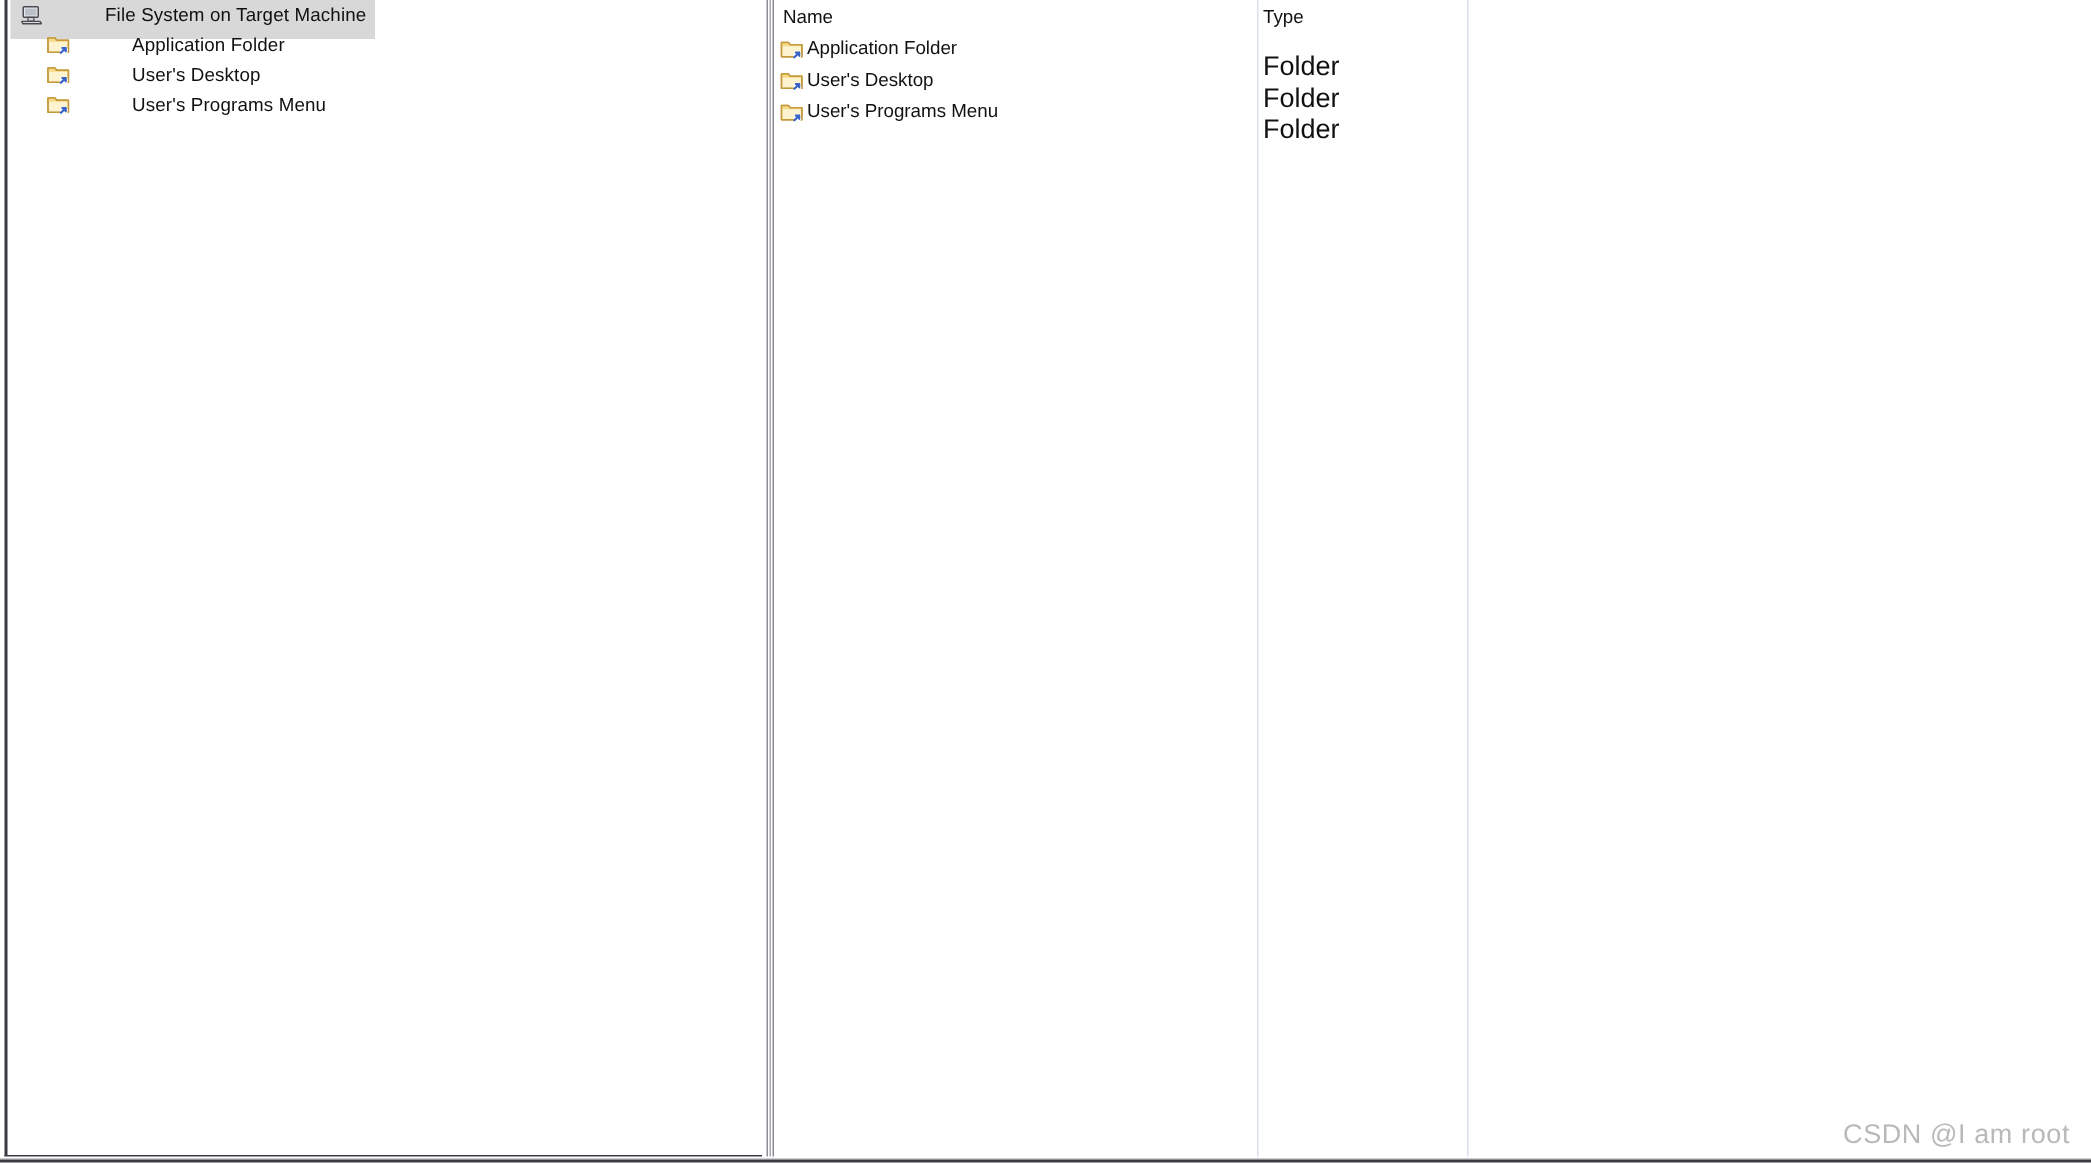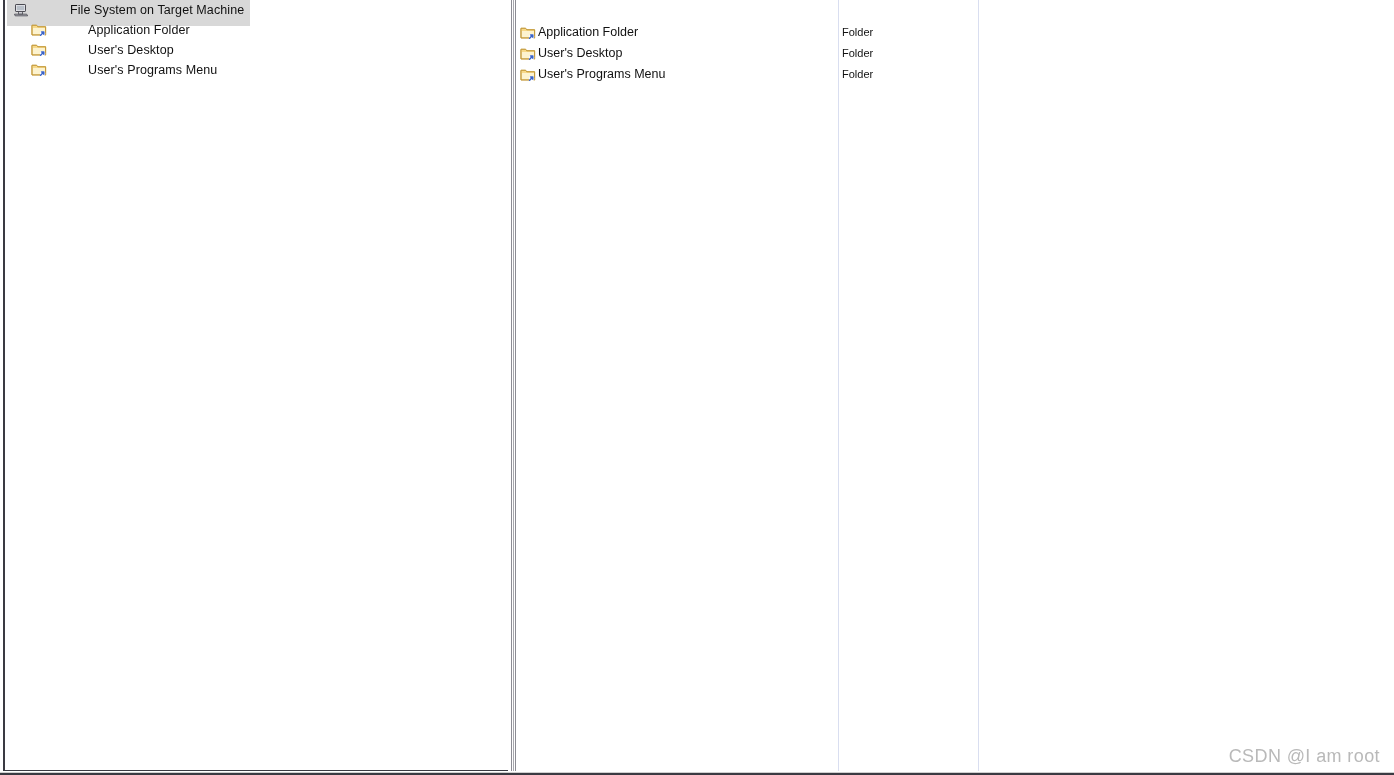--- a/index.html
+++ b/index.html
@@ -151,24 +151,24 @@
     position: absolute;
     left: 2px;
     top: 0;
     display: flex;
     align-items: center;
     height: 21px;
   }
   .list-row .cell-type {
     position: absolute;
     left: 324px;
-    top: 0;
+    top: 12px;
     height: 21px;
     line-height: 21px;
-    font-size: 11px;
+    font-size: 18px;
     color: #111111;
   }
   .list-row .cell-name .txt {
     margin-left: 2px;
     font-size: 12.5px;
     color: #111111;
   }
 
   
   .icon {
@@ -305,20 +305,24 @@
   <div class="bar b1"></div>
   <div class="bar b2"></div>
   <div class="bar b3"></div>
 </div>
 
 <div id="list-panel">
 
   <div class="col-divider d1"></div>
   <div class="col-divider d2"></div>
 
+  <div class="list-header">
+    <div class="hcell name">Name</div>
+    <div class="hcell type">Type</div>
+  </div>
 
   <div class="list-rows">
 
     <div class="list-row">
       <div class="cell-name">
         <span class="icon">
           <svg width="16" height="16" viewBox="0 0 16 16">
             <path d="M1 3.3 h4.6 l1.2 1.5 H14.6 v8.1 H1 z" fill="#fbe6a8" stroke="#c49a3c" stroke-width="1" stroke-linejoin="round"></path>
             <path d="M1.6 5.6 h12.4 v6.9 H1.6 z" fill="#fdf3cf" stroke="none"></path>
             <path d="M1 3.3 h4.6 l1.2 1.5 H14.6 v1.1 H1 z" fill="#f7d98a" stroke="none"></path>

